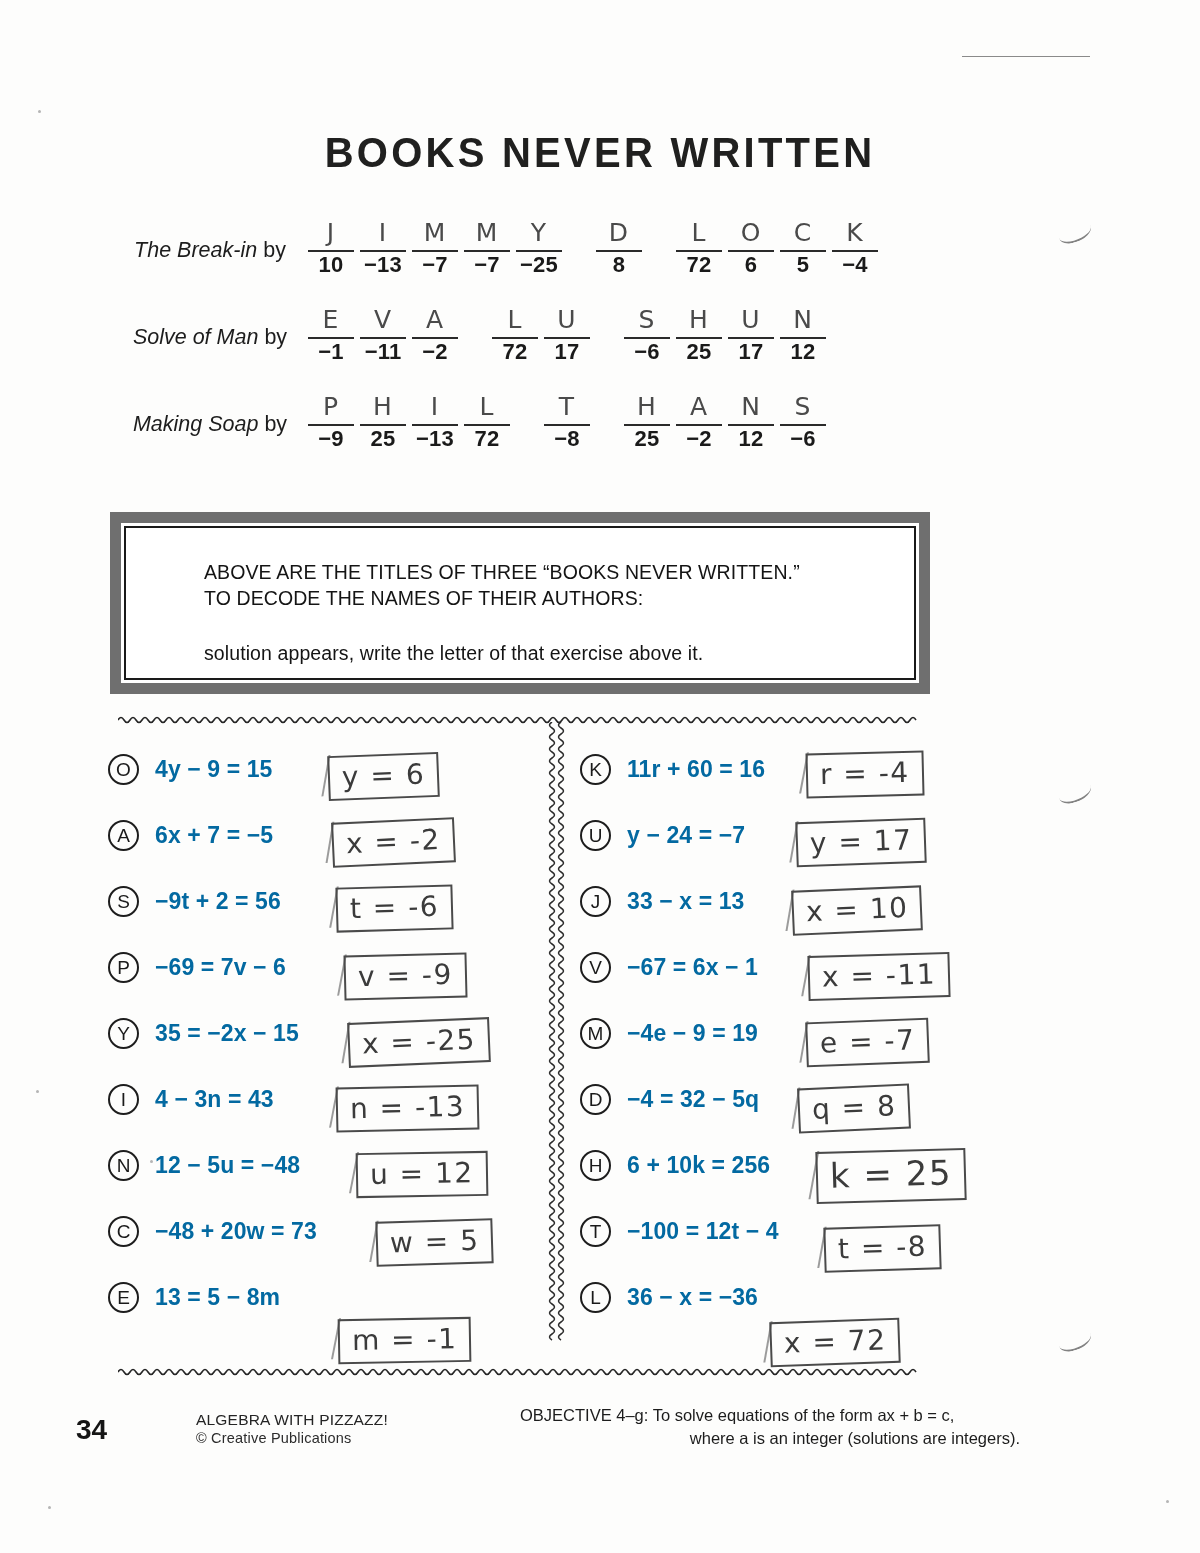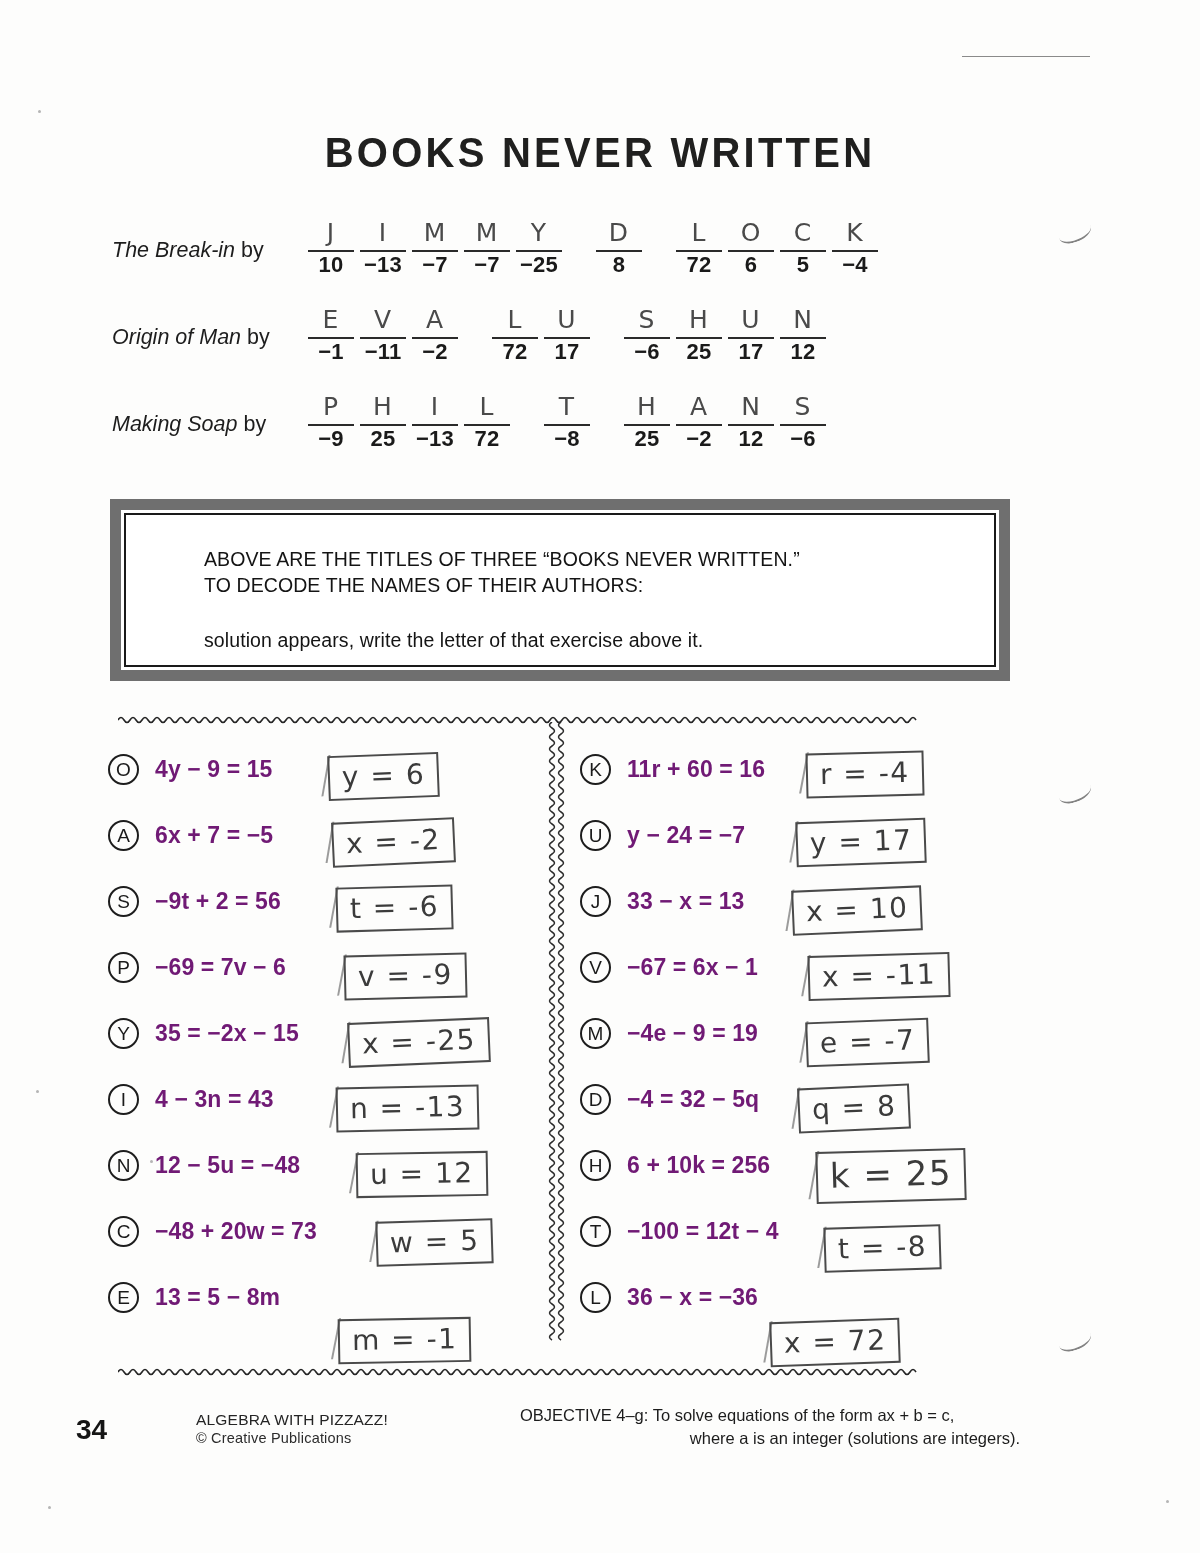--- a/index.html
+++ b/index.html
@@ -75,20 +75,21 @@
     position: absolute;
     left: 112px;
     top: 218px;
     width: 960px;
   }
   .code-line {
     display: flex;
     align-items: flex-start;
     margin-bottom: 13px;
     height: 74px;
+    text-align: center;
   }
   .code-label {
     font-style: italic;
     font-size: 21.5px;
     color: #1d1d1d;
     padding-top: 20px;
     white-space: nowrap;
     min-width: 196px;
   }
   .code-label .by { font-style: normal; }
@@ -127,22 +128,22 @@
     font-size: 22px;
     font-weight: 700;
     color: #1a1a1a;
     letter-spacing: .2px;
   }
 
   
   .instr-outer {
     position: absolute;
     left: 110px;
-    top: 499px;
-    width: 900px;
+    top: 512px;
+    width: 820px;
     height: 182px;
     border: 11px solid #6f6f6f;
     box-sizing: border-box;
     background: #ffffff;
   }
   .instr-inner {
     position: absolute;
     inset: 3px;
     border: 2px solid #1a1a1a;
     box-sizing: border-box;
@@ -204,21 +205,21 @@
     align-items: center;
     justify-content: center;
     flex: none;
     margin-top: 6px;
     box-sizing: border-box;
     font-family: "Liberation Sans", sans-serif;
   }
   .ex-eq {
     font-size: 23px;
     font-weight: 700;
-    color: #701a75;
+    color: #0369a1;
     margin-left: 16px;
     margin-top: 8px;
     white-space: nowrap;
     letter-spacing: .1px;
   }
 
   
   .hand {
     position: absolute;
     font-family: "DejaVu Sans", sans-serif;
@@ -322,21 +323,21 @@
               <span class="code-letter">K</span>
               <span class="code-rule"></span>
               <span class="code-num">−4</span>
             </div>
         </div>
       </div>
     </div>
 
     <div class="code-line">
       <div class="code-label">
-        <span>Origin of Man</span>
+        <span>Solve of Man</span>
         <span class="by">by</span>
       </div>
       <div class="code-groups">
         <div class="code-group">
           <div class="code-slot">
               <span class="code-letter">E</span>
               <span class="code-rule"></span>
               <span class="code-num">−1</span>
             </div>
           <div class="code-slot">

